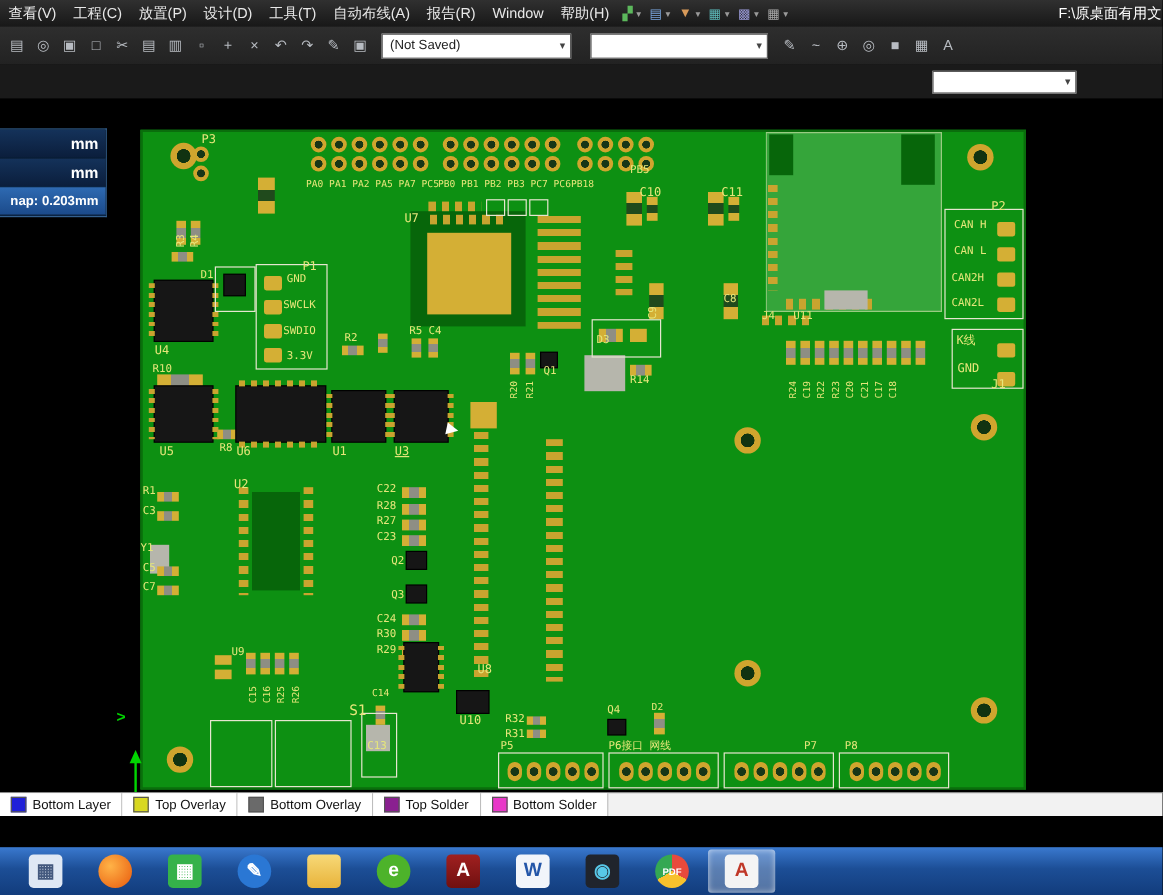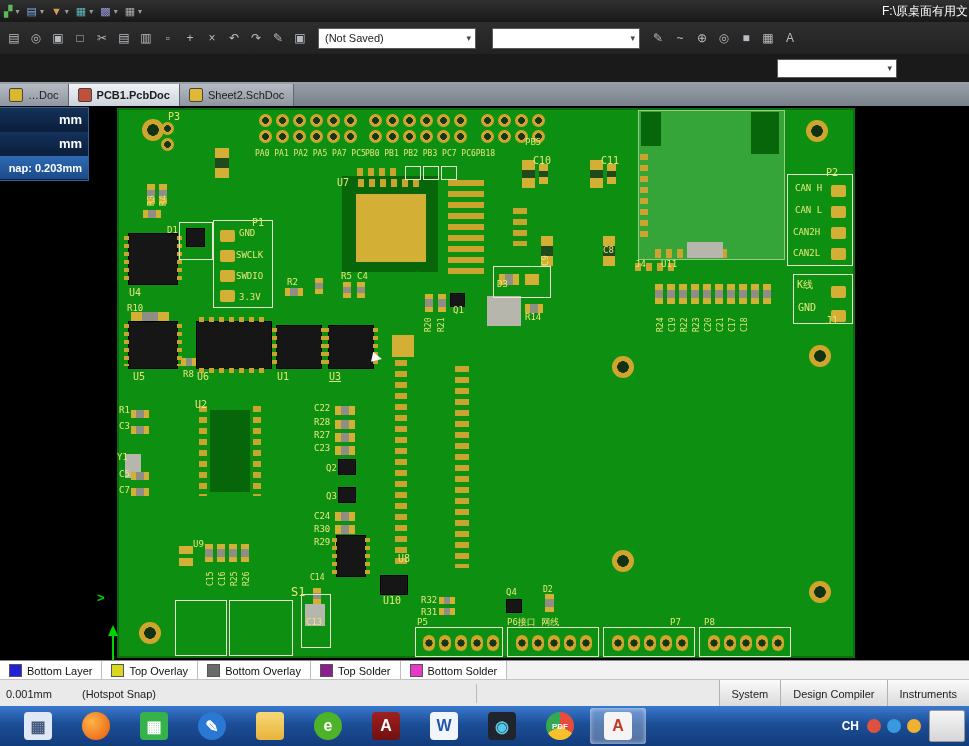--- a/index.html
+++ b/index.html
@@ -93,20 +93,21 @@
   .lang{font-size:12px;font-weight:bold;}
   .tray-dot{width:14px;height:14px;border-radius:50%;display:inline-block;}
   .tray-box{width:34px;height:30px;background:linear-gradient(#f5f5f5,#d6d6d6);border:1px solid #9a9a9a;border-radius:2px;}
 </style>
 </head>
 <body>
 
 <div class="app">
 
   <div class="menubar">
+    <div class="menu-items"><span class="menu-item">查看(V)</span><span class="menu-item">工程(C)</span><span class="menu-item">放置(P)</span><span class="menu-item">设计(D)</span><span class="menu-item">工具(T)</span><span class="menu-item">自动布线(A)</span><span class="menu-item">报告(R)</span><span class="menu-item">Window</span><span class="menu-item">帮助(H)</span></div>
     <div class="mb-icons">
         <span class="mb-group">
           <span class="mb-icon" style="color: rgb(92, 184, 92);">▞</span>
           <span class="mcaret">▾</span>
         </span>
         <span class="mb-group">
           <span class="mb-icon" style="color: rgb(122, 167, 224);">▤</span>
           <span class="mcaret">▾</span>
         </span>
         <span class="mb-group">
@@ -165,34 +166,20 @@
       </div>
   </div>
 
   <div class="strip">
     <div class="combo combo3">
       <span></span>
       <span class="caret">▾</span>
     </div>
   </div>
 
-  <div class="tabbar">
-      <div class="tab">
-        <span class="tab-icon" style="background: rgb(216, 184, 48);"></span>
-        <span>…Doc</span>
-      </div>
-      <div class="tab active">
-        <span class="tab-icon" style="background: rgb(192, 80, 56);"></span>
-        <span>PCB1.PcbDoc</span>
-      </div>
-      <div class="tab">
-        <span class="tab-icon" style="background: rgb(224, 184, 56);"></span>
-        <span>Sheet2.SchDoc</span>
-      </div>
-    </div>
 
   <div class="canvas">
     <div class="pcb">
         <div class="part lz" style="left: 521px; top: 2px; width: 147px; height: 150px;"></div>
         <div class="part dz" style="left: 524px; top: 4px; width: 20px; height: 34px;"></div>
         <div class="part dz" style="left: 634px; top: 4px; width: 28px; height: 42px;"></div>
         <div class="part stripv" style="left: 523px; top: 46px; width: 8px; height: 88px;"></div>
         <div class="part striph" style="left: 538px; top: 141px; width: 72px; height: 9px;"></div>
         <div class="part silver" style="left: 570px; top: 134px; width: 36px; height: 16px;"></div>
         <div class="part dz" style="left: 225px; top: 68px; width: 96px; height: 96px;"></div>
@@ -537,30 +524,20 @@
       <div class="layer-tab">
         <span class="chipc" style="background: rgb(138, 32, 144);"></span>
         <span>Top Solder</span>
       </div>
       <div class="layer-tab">
         <span class="chipc" style="background: rgb(232, 56, 200);"></span>
         <span>Bottom Solder</span>
       </div>
     </div>
 
-  <div class="statusbar">
-    <span class="sb-left">0.001mm</span>
-    <span class="sb-snap">(Hotspot Snap)</span>
-    <span class="sb-div"></span>
-    <div class="sb-panels">
-        <div class="sb-panel">System</div>
-        <div class="sb-panel">Design Compiler</div>
-        <div class="sb-panel">Instruments</div>
-      </div>
-  </div>
 
   <div class="taskbar">
     <div class="tb-apps">
         <div class="task-app">
           <div class="app-ic" style="background: rgb(223, 232, 244); color: rgb(68, 89, 126);">▦</div>
         </div>
         <div class="task-app">
           <div class="app-ic circle" style="background: radial-gradient(circle at 35% 35%, rgb(255, 179, 71), rgb(232, 89, 12)); color: rgb(255, 255, 255);"></div>
         </div>
         <div class="task-app">
@@ -584,24 +561,15 @@
         <div class="task-app">
           <div class="app-ic" style="background: rgb(32, 36, 44); color: rgb(88, 200, 232);">◉</div>
         </div>
         <div class="task-app">
           <div class="app-ic circle" style="background: conic-gradient(rgb(232, 74, 60) 0deg, rgb(232, 74, 60) 120deg, rgb(248, 193, 44) 120deg, rgb(248, 193, 44) 240deg, rgb(52, 168, 83) 240deg, rgb(52, 168, 83) 360deg); color: rgb(255, 255, 255); font-size: 8px;">PDF</div>
         </div>
         <div class="task-app active">
           <div class="app-ic" style="background: rgb(244, 244, 244); color: rgb(192, 56, 40);">A</div>
         </div>
       </div>
-    <div class="tray">
-      <span class="lang">CH</span>
-      <span class="tray-dots">
-          <span class="tray-dot" style="background: rgb(224, 80, 64);"></span>
-          <span class="tray-dot" style="background: rgb(56, 152, 224);"></span>
-          <span class="tray-dot" style="background: rgb(240, 176, 48);"></span>
-        </span>
-      <div class="tray-box"></div>
-    </div>
   </div>
 
 </div>
 
 </body></html>

